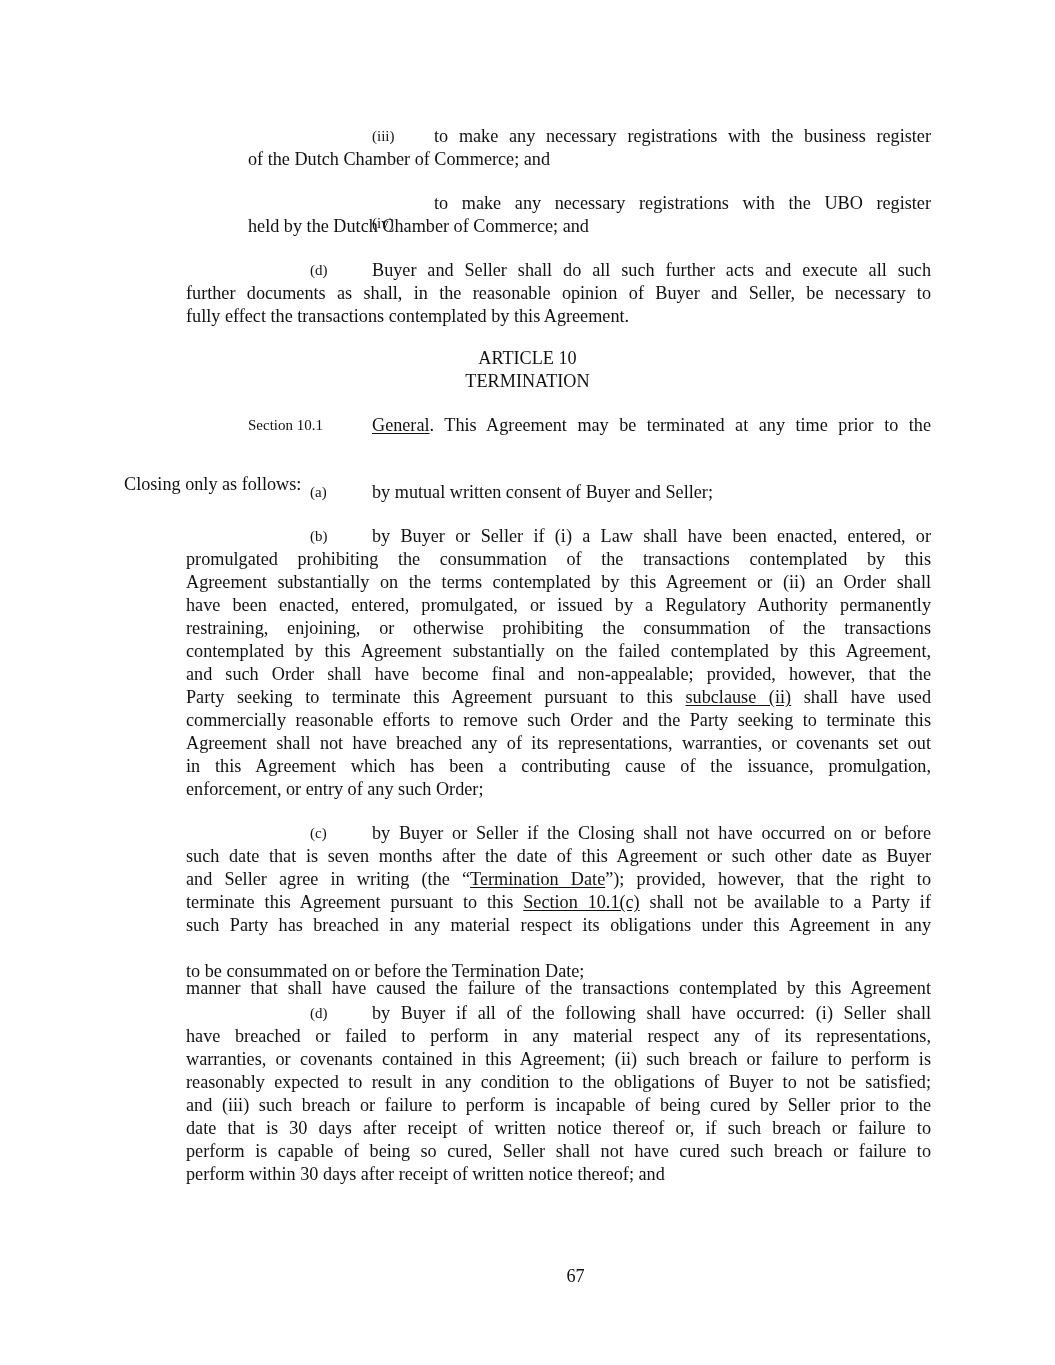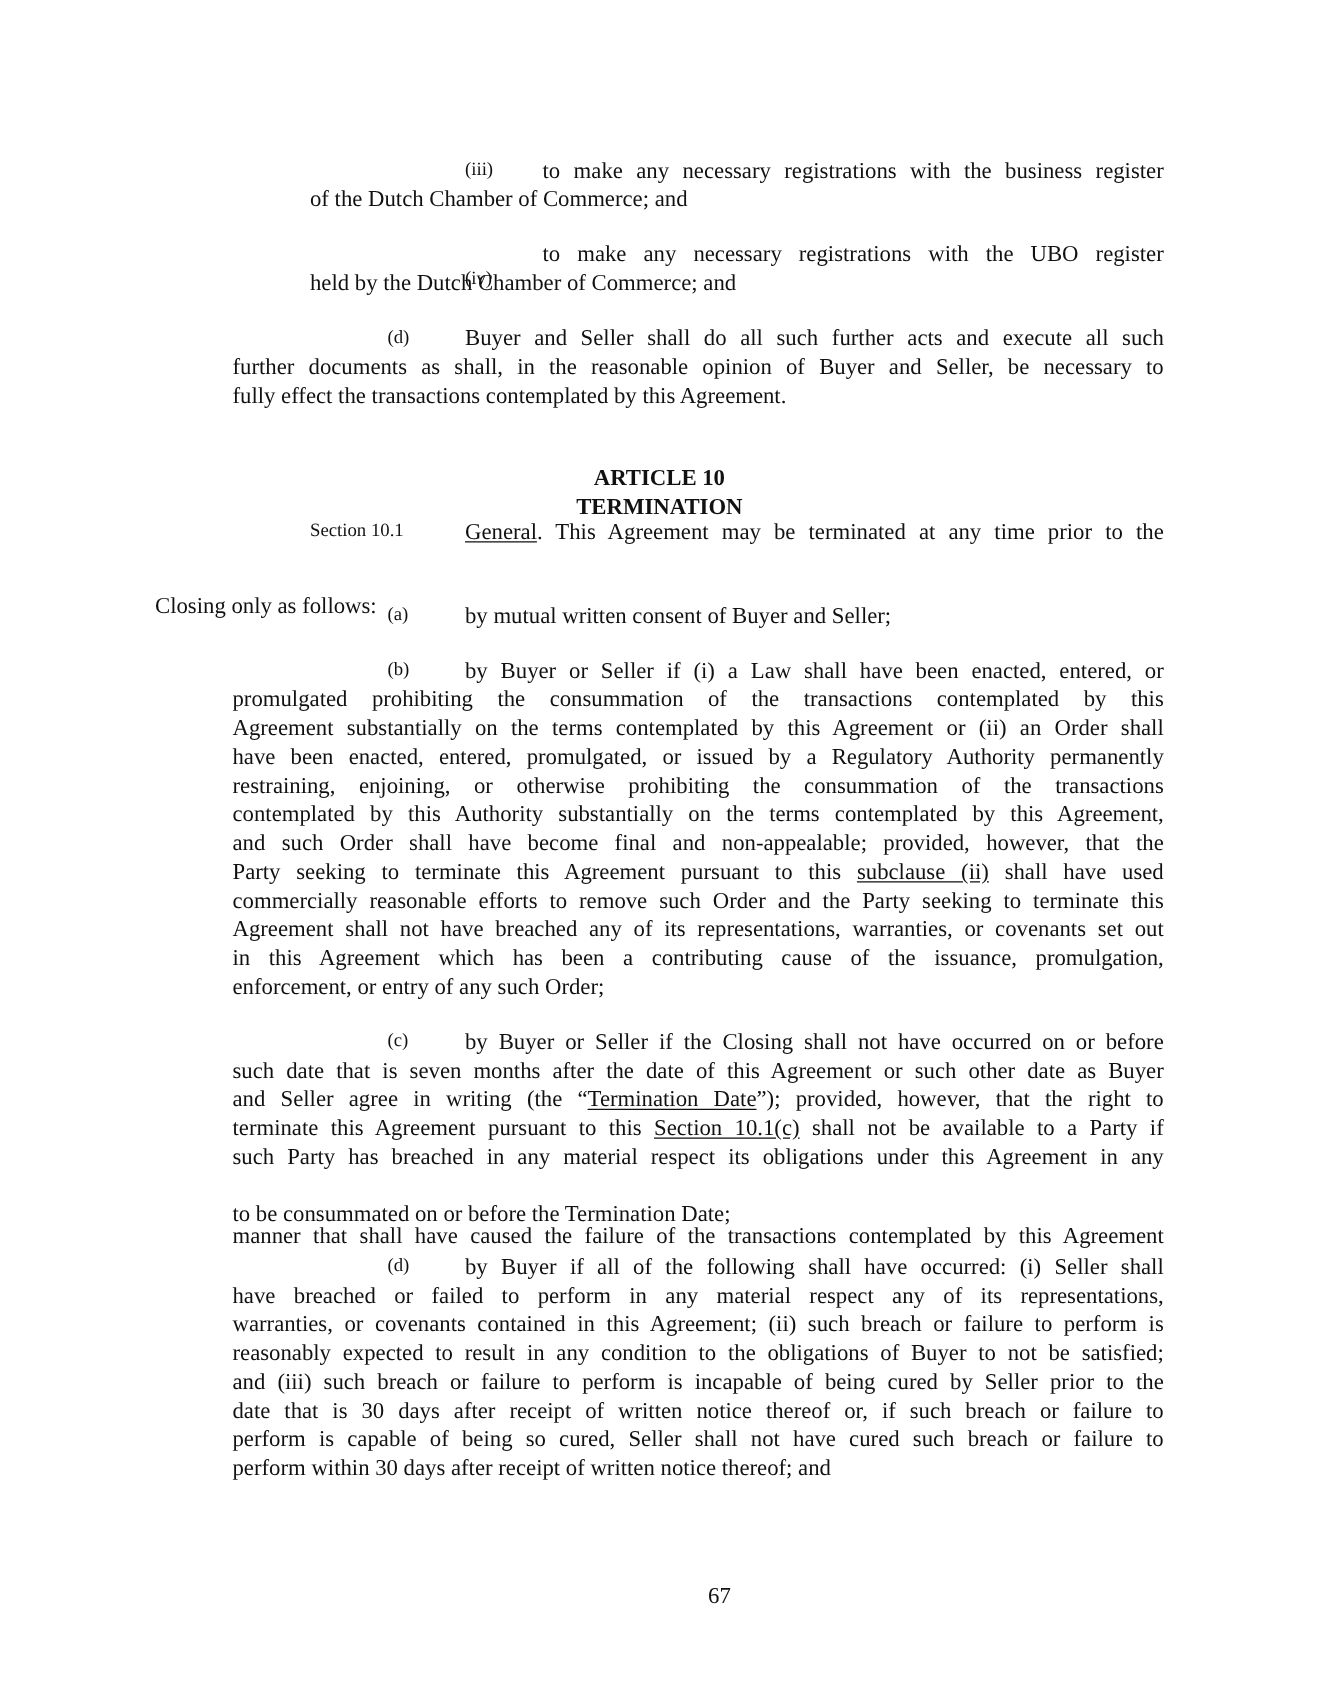--- a/index.html
+++ b/index.html
@@ -7,21 +7,21 @@
          font-family: "Liberation Serif", "DejaVu Serif", serif; color: #111; }
   .ln { position: absolute; font-size: 18.2px; line-height: 23px; white-space: nowrap; }
   .j { text-align: justify; text-align-last: justify; }
   .l { left: 186px; width: 745px; }
   .l2 { left: 248px; width: 683px; }
   .l0 { left: 124px; width: 807px; }
   .first { left: 372px; width: 559px; }
   .lbl { position: absolute; font-size: 15px; line-height: 23px; }
   .sec { left: 248px; }
   .c { position: absolute; left: 0; width: 1055px; text-align: center; font-size: 18.2px; line-height: 23px; }
-  .bold { font-weight: bold; margin-top: 24px; }
+  .bold { font-weight: normal; }
   u { text-decoration: underline; text-underline-offset: 2px; }
 </style>
 </head>
 <body>
 
 <span class="lbl" style="left:372px; top:125px;">(iii)</span>
 <div class="ln j" style="left:434px; width:497px; top:125px;">to make any necessary registrations with the business register</div>
 <div class="ln l2" style="top:148px;">of the Dutch Chamber of Commerce; and</div>
 
 <span class="lbl" style="left:372px; top:192px;margin-top:20px;">(iv)</span>
@@ -42,21 +42,21 @@
 
 <span class="lbl" style="left:310px; top:481px;">(a)</span>
 <div class="ln first" style="top:481px;">by mutual written consent of Buyer and Seller;</div>
 
 <span class="lbl" style="left:310px; top:525px;">(b)</span>
 <div class="ln j first" style="top:525px;">by Buyer or Seller if (i) a Law shall have been enacted, entered, or</div>
 <div class="ln j l" style="top:548px;">promulgated prohibiting the consummation of the transactions contemplated by this</div>
 <div class="ln j l" style="top:571px;">Agreement substantially on the terms contemplated by this Agreement or (ii) an Order shall</div>
 <div class="ln j l" style="top:594px;">have been enacted, entered, promulgated, or issued by a Regulatory Authority permanently</div>
 <div class="ln j l" style="top:617px;">restraining, enjoining, or otherwise prohibiting the consummation of the transactions</div>
-<div class="ln j l" style="top:640px;">contemplated by this Authority substantially on the terms contemplated by this Agreement,</div>
+<div class="ln j l" style="top:640px;">contemplated by this Agreement substantially on the failed contemplated by this Agreement,</div>
 <div class="ln j l" style="top:663px;">and such Order shall have become final and non-appealable; provided, however, that the</div>
 <div class="ln j l" style="top:686px;"><span>Party seeking to terminate this Agreement pursuant to this </span><u>subclause (ii)</u><span> shall have used</span></div>
 <div class="ln j l" style="top:709px;">commercially reasonable efforts to remove such Order and the Party seeking to terminate this</div>
 <div class="ln j l" style="top:732px;">Agreement shall not have breached any of its representations, warranties, or covenants set out</div>
 <div class="ln j l" style="top:755px;">in this Agreement which has been a contributing cause of the issuance, promulgation,</div>
 <div class="ln l" style="top:778px;">enforcement, or entry of any such Order;</div>
 
 <span class="lbl" style="left:310px; top:822px;">(c)</span>
 <div class="ln j first" style="top:822px;">by Buyer or Seller if the Closing shall not have occurred on or before</div>
 <div class="ln j l" style="top:845px;">such date that is seven months after the date of this Agreement or such other date as Buyer</div>

